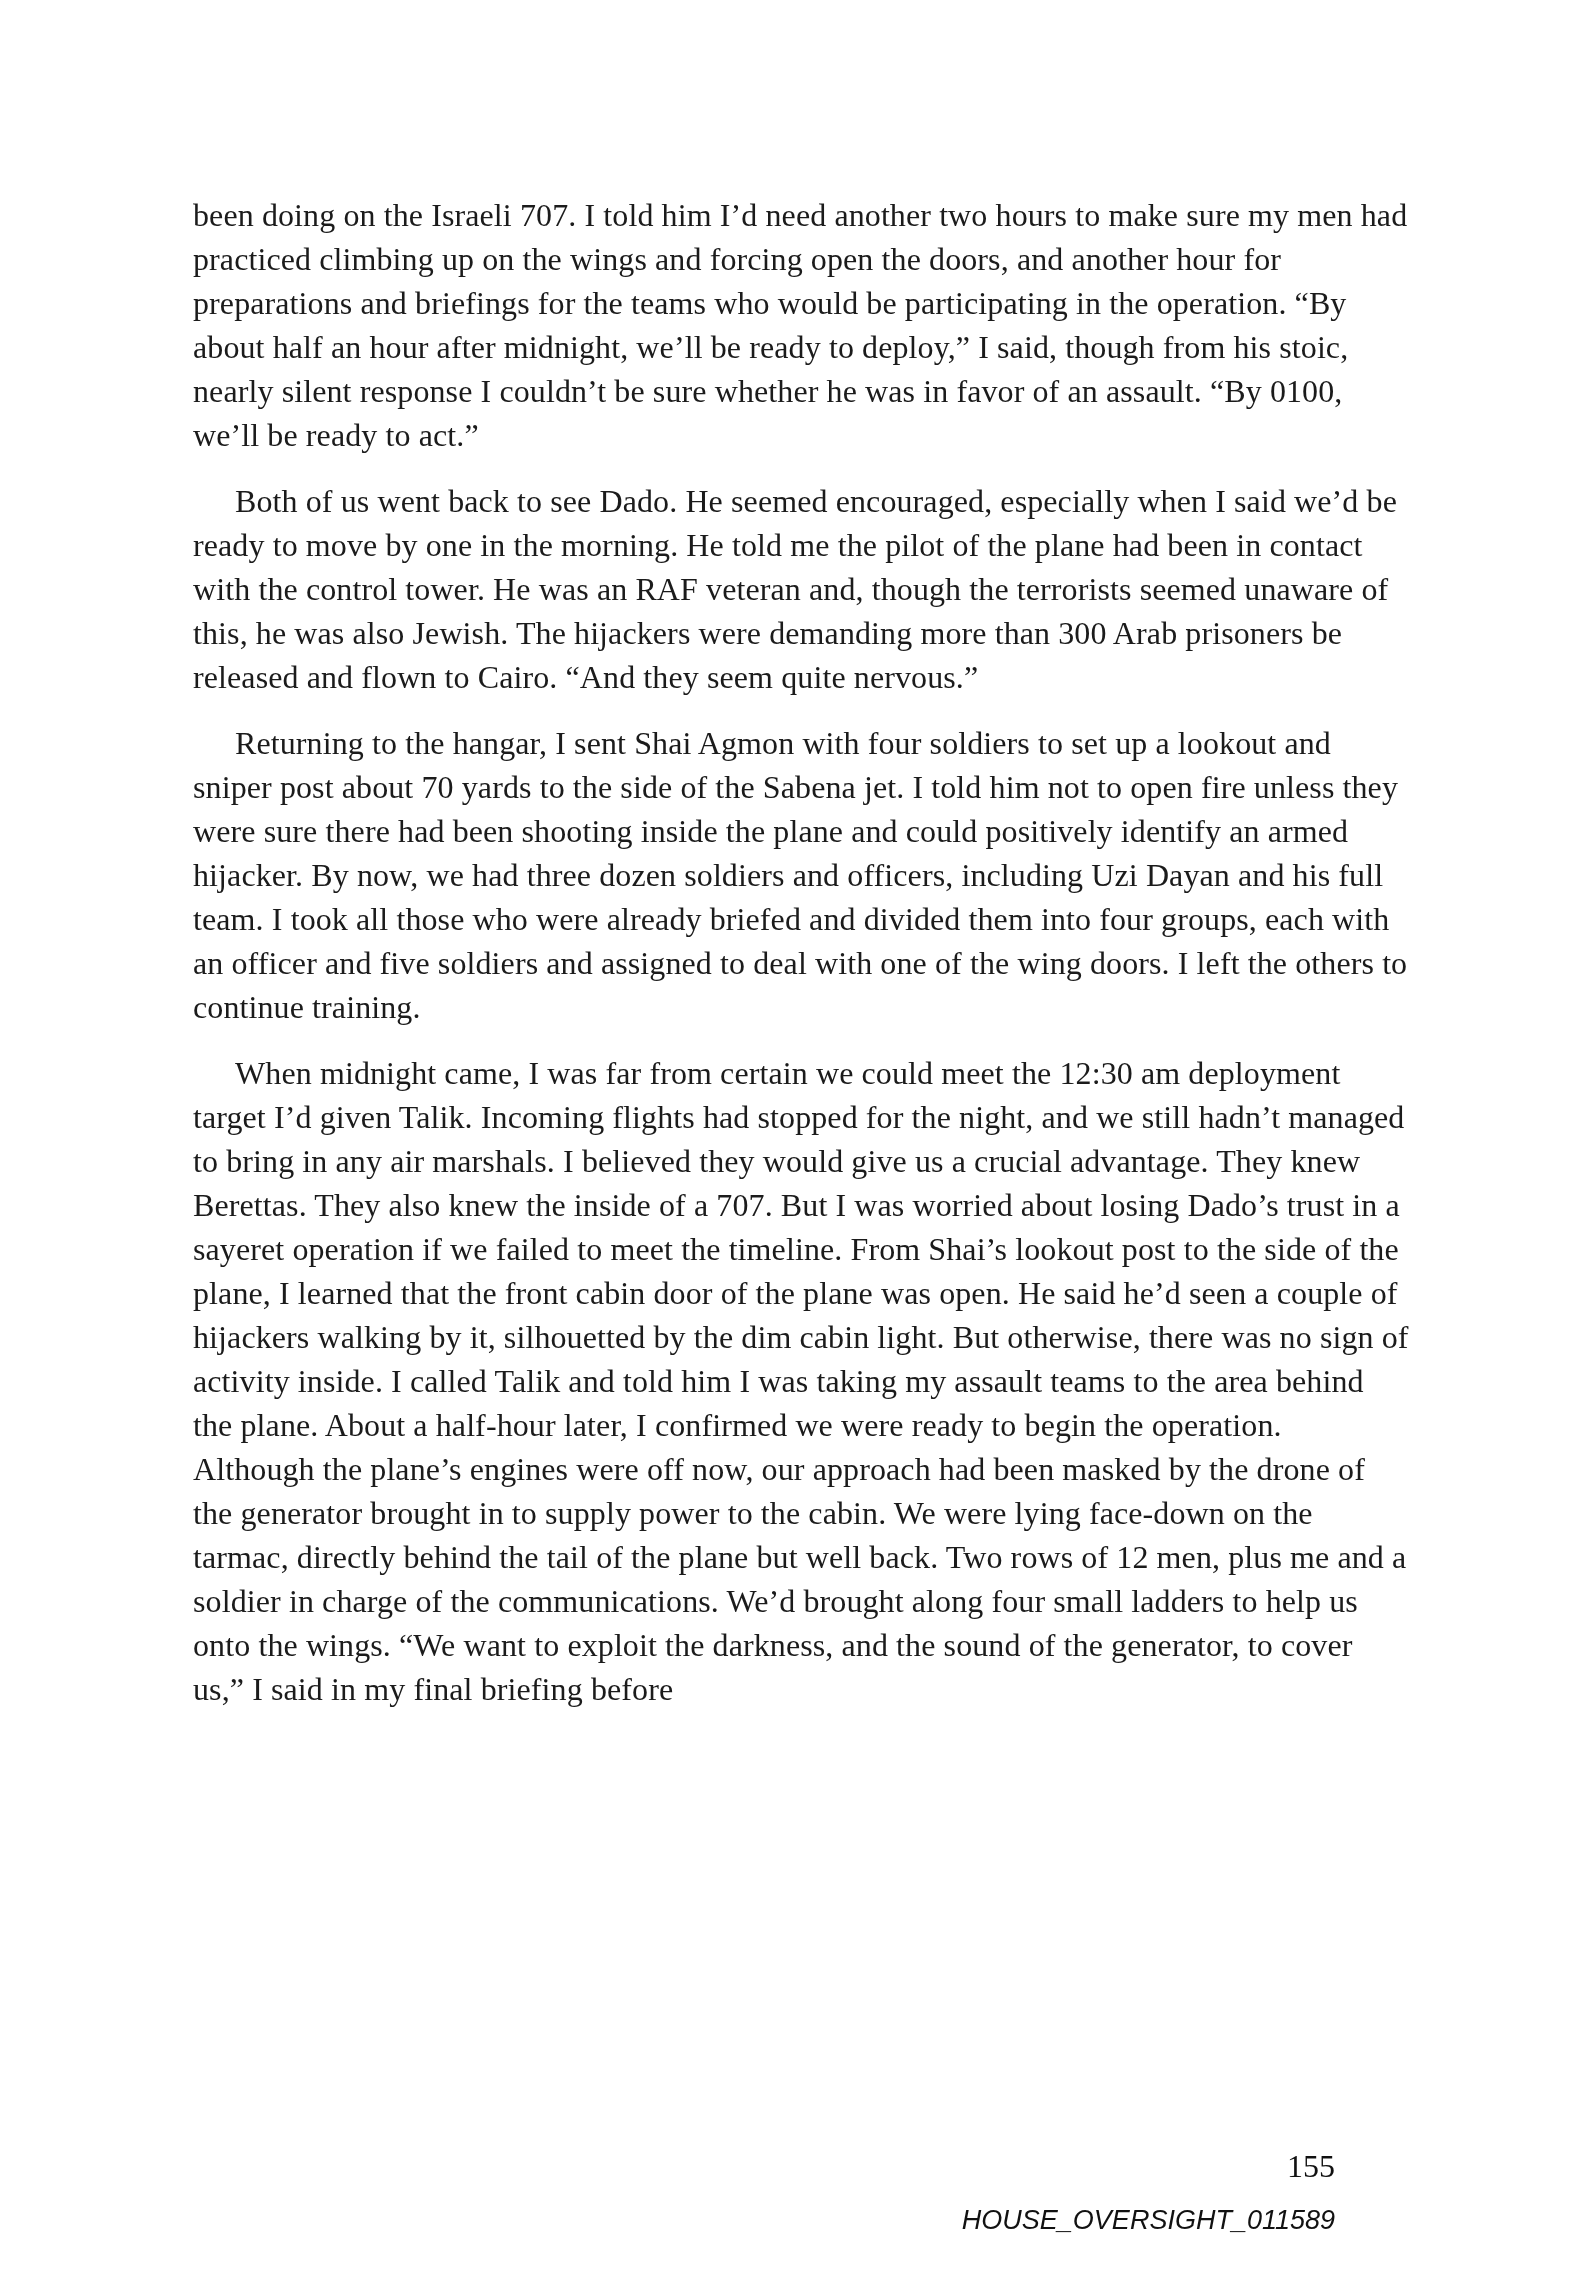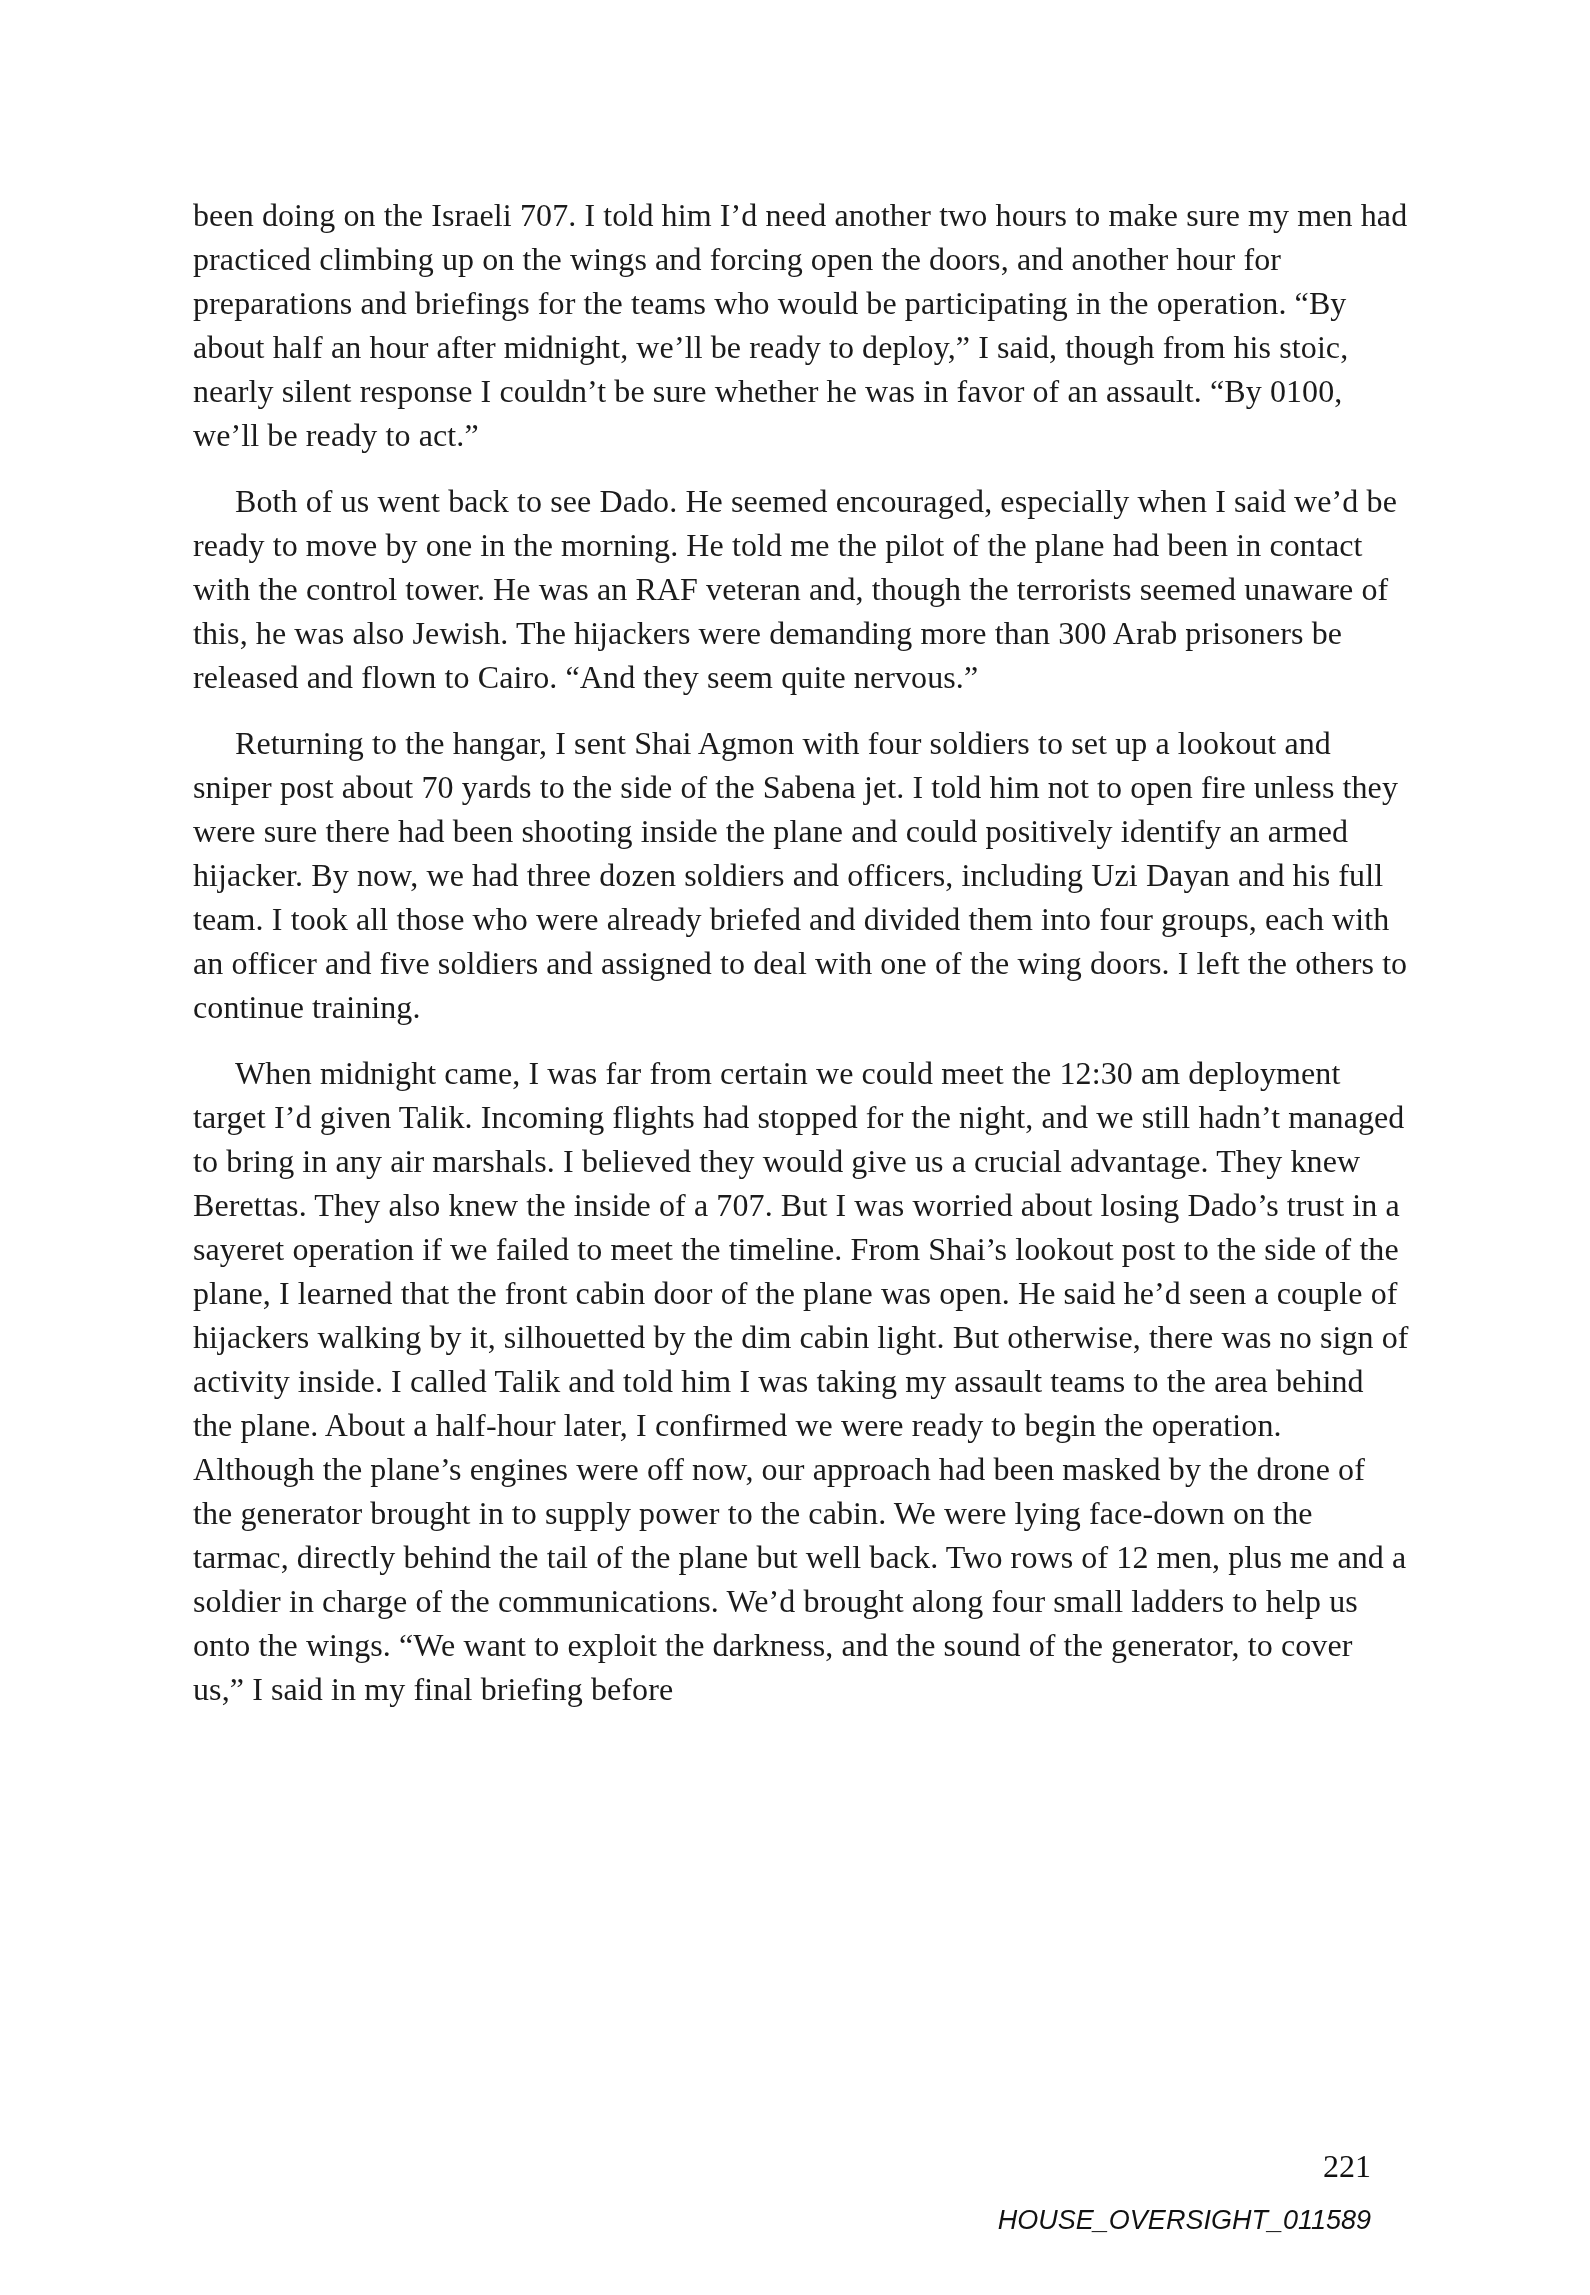--- a/index.html
+++ b/index.html
@@ -8,21 +8,20 @@
     background: #ffffff;
   }
   .page {
     position: relative;
     width: 1524px;
     height: 2295px;
     background: #ffffff;
     overflow: hidden;
     font-family: "Liberation Serif", serif;
     color: #1b1b1b;
-    padding-left: 36px;
   }
   .text-block {
     position: absolute;
     top: 193px;
     left: 193px;
     width: 1216px;
     font-size: 32px;
     line-height: 44px;
     text-align: left;
     letter-spacing: 0.1px;
@@ -60,18 +59,18 @@
 
 <div class="page">
 
   <div class="text-block">
     <p class="para">been doing on the Israeli 707. I told him I’d need another two hours to make sure my men had practiced climbing up on the wings and forcing open the doors, and another hour for preparations and briefings for the teams who would be participating in the operation. “By about half an hour after midnight, we’ll be ready to deploy,” I said, though from his stoic, nearly silent response I couldn’t be sure whether he was in favor of an assault. “By 0100, we’ll be ready to act.”</p>
     <p class="para indented">Both of us went back to see Dado. He seemed encouraged, especially when I said we’d be ready to move by one in the morning. He told me the pilot of the plane had been in contact with the control tower. He was an RAF veteran and, though the terrorists seemed unaware of this, he was also Jewish. The hijackers were demanding more than 300 Arab prisoners be released and flown to Cairo. “And they seem quite nervous.”</p>
     <p class="para indented">Returning to the hangar, I sent Shai Agmon with four soldiers to set up a lookout and sniper post about 70 yards to the side of the Sabena jet. I told him not to open fire unless they were sure there had been shooting inside the plane and could positively identify an armed hijacker. By now, we had three dozen soldiers and officers, including Uzi Dayan and his full team. I took all those who were already briefed and divided them into four groups, each with an officer and five soldiers and assigned to deal with one of the wing doors. I left the others to continue training.</p>
     <p class="para indented">When midnight came, I was far from certain we could meet the 12:30 am deployment target I’d given Talik. Incoming flights had stopped for the night, and we still hadn’t managed to bring in any air marshals. I believed they would give us a crucial advantage. They knew Berettas. They also knew the inside of a 707. But I was worried about losing Dado’s trust in a sayeret operation if we failed to meet the timeline. From Shai’s lookout post to the side of the plane, I learned that the front cabin door of the plane was open. He said he’d seen a couple of hijackers walking by it, silhouetted by the dim cabin light. But otherwise, there was no sign of activity inside. I called Talik and told him I was taking my assault teams to the area behind the plane. About a half-hour later, I confirmed we were ready to begin the operation. Although the plane’s engines were off now, our approach had been masked by the drone of the generator brought in to supply power to the cabin. We were lying face-down on the tarmac, directly behind the tail of the plane but well back. Two rows of 12 men, plus me and a soldier in charge of the communications. We’d brought along four small ladders to help us onto the wings. “We want to exploit the darkness, and the sound of the generator, to cover us,” I said in my final briefing before</p>
   </div>
 
-  <div class="page-number">221</div>
+  <div class="page-number">155</div>
 
   <div class="footer-id">HOUSE_OVERSIGHT_011589</div>
 
 </div>
 
 
 </body></html>

